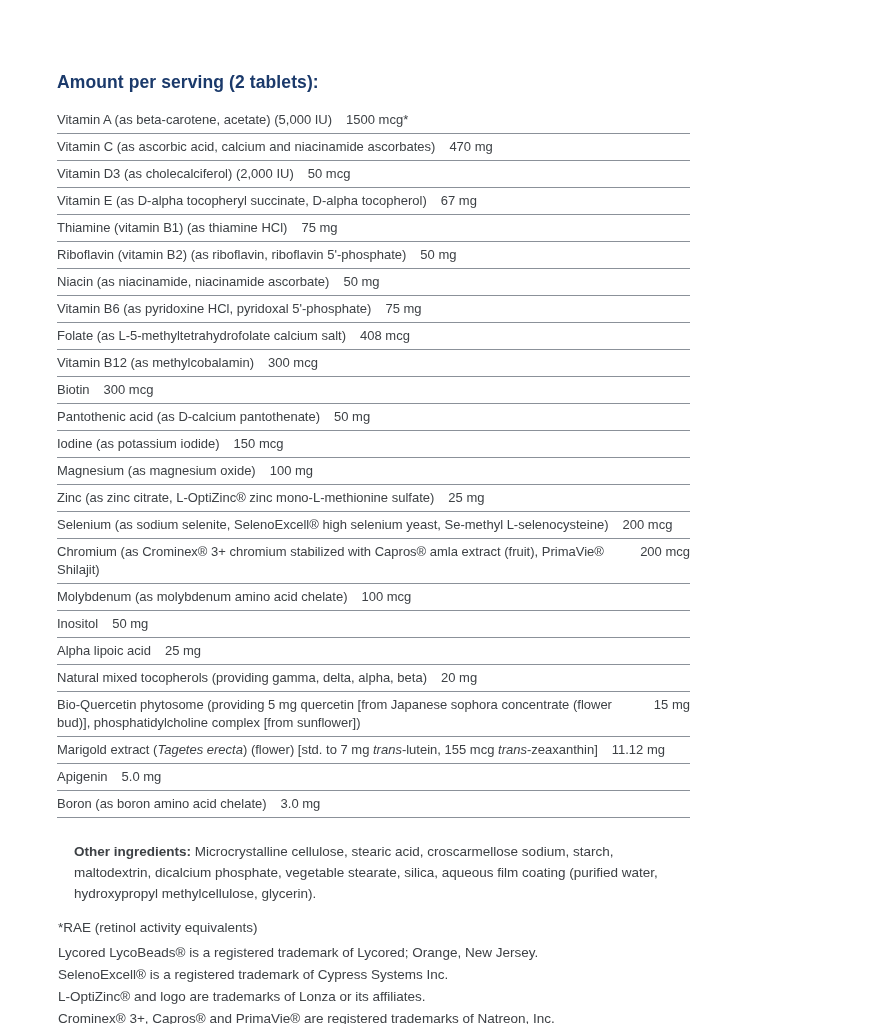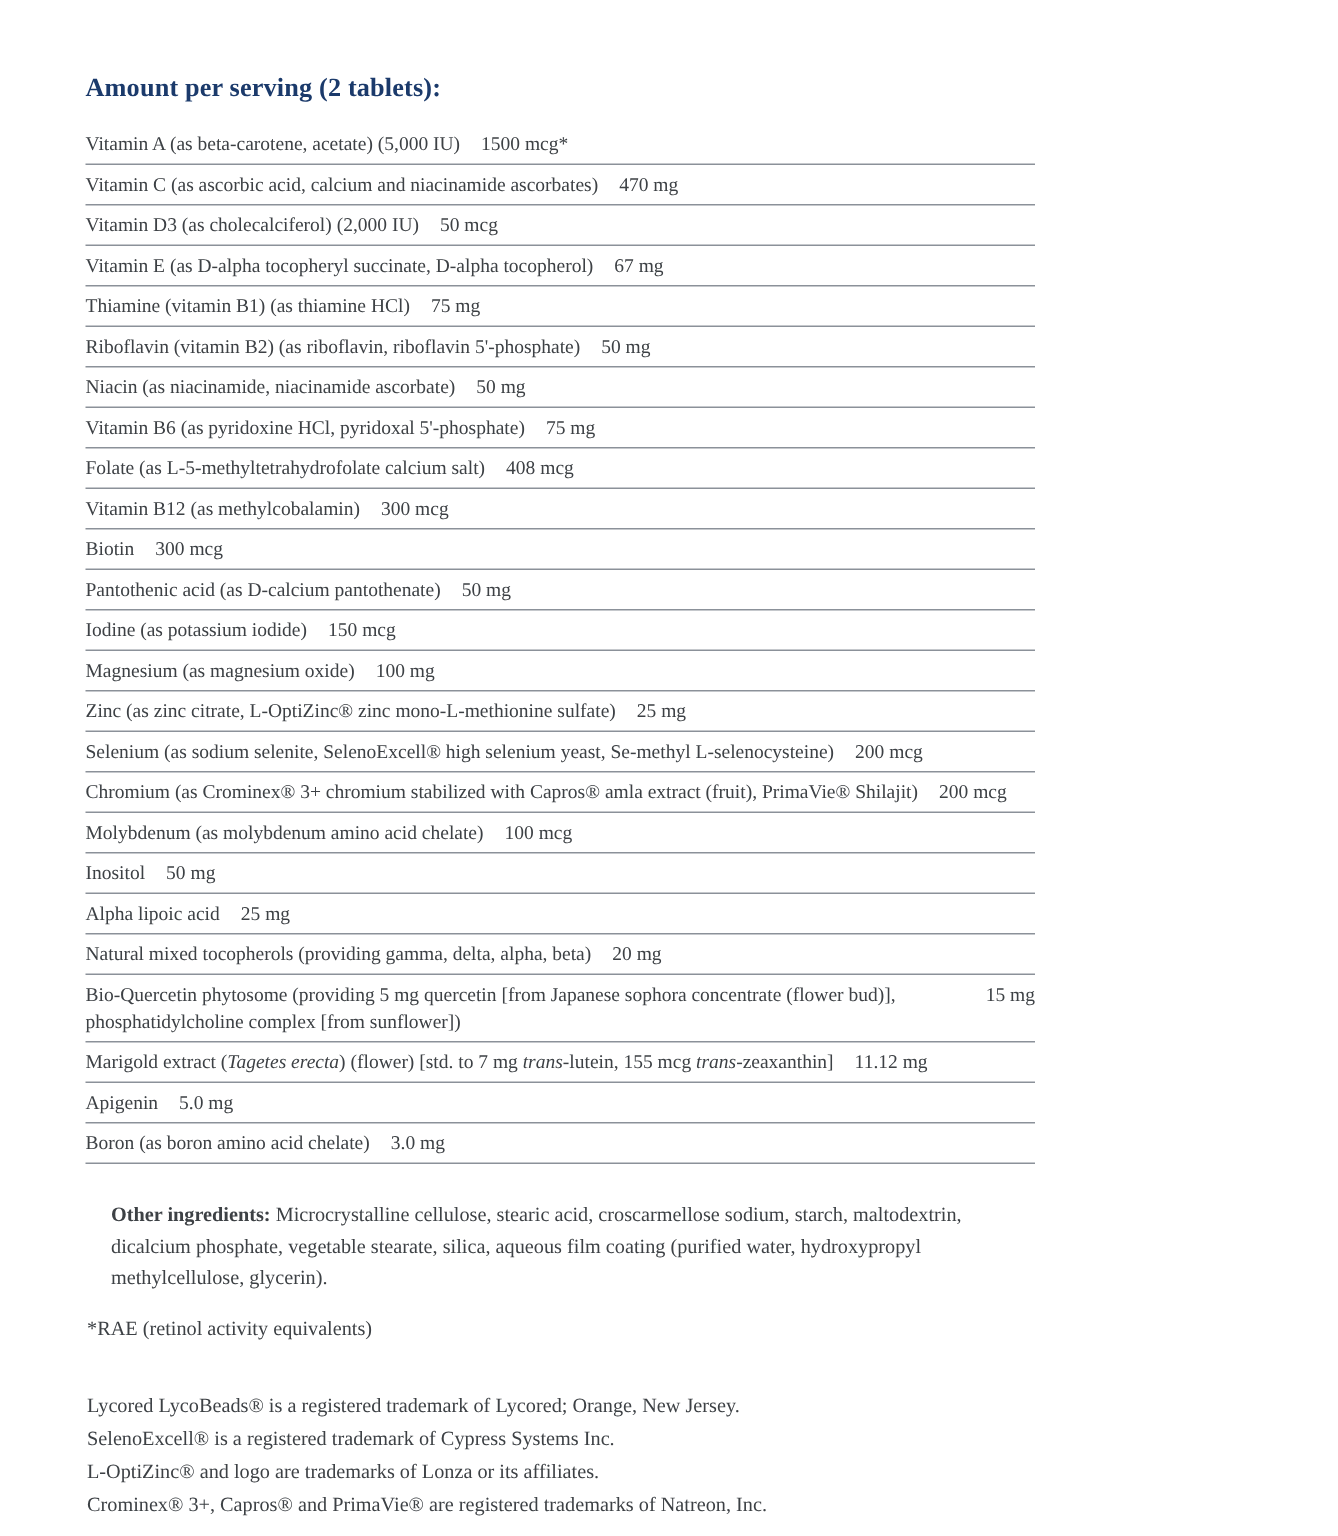--- a/index.html
+++ b/index.html
@@ -6,23 +6,22 @@
     margin: 0;
     padding: 0;
     background: #ffffff;
     font-family: "Liberation Sans", sans-serif;
   }
   .page {
     width: 744px;
     height: 1024px;
     background: #ffffff;
     box-sizing: border-box;
-    padding: 48px 54px 0 57px;
+    padding: 72px 54px 0 57px;
     overflow: hidden;
-    font-family: Liberation Serif, serif;
   }
   .title {
     margin: 0 0 14px 0;
     font-size: 17.5px;
     font-weight: bold;
     color: #1b3a6b;
     letter-spacing: 0.1px;
   }
   .table {
     width: 100%;
@@ -50,21 +49,21 @@
     font-size: 13.5px;
     line-height: 21px;
     color: #3d4145;
     padding-left: 1px;
   }
   .footer .other {
     margin: 0 0 13px 16px;
     max-width: 760px;
   }
   .footer .rae {
-    margin: 0 0 30px 0;
+    margin: 0 0 4px 0;
   }
   .footer .trademarks div {
     line-height: 22px;
   }
 </style>
 </head>
 <body>
 
 <div class="page">
   <h2 class="title">Amount per serving (2 tablets):</h2>

